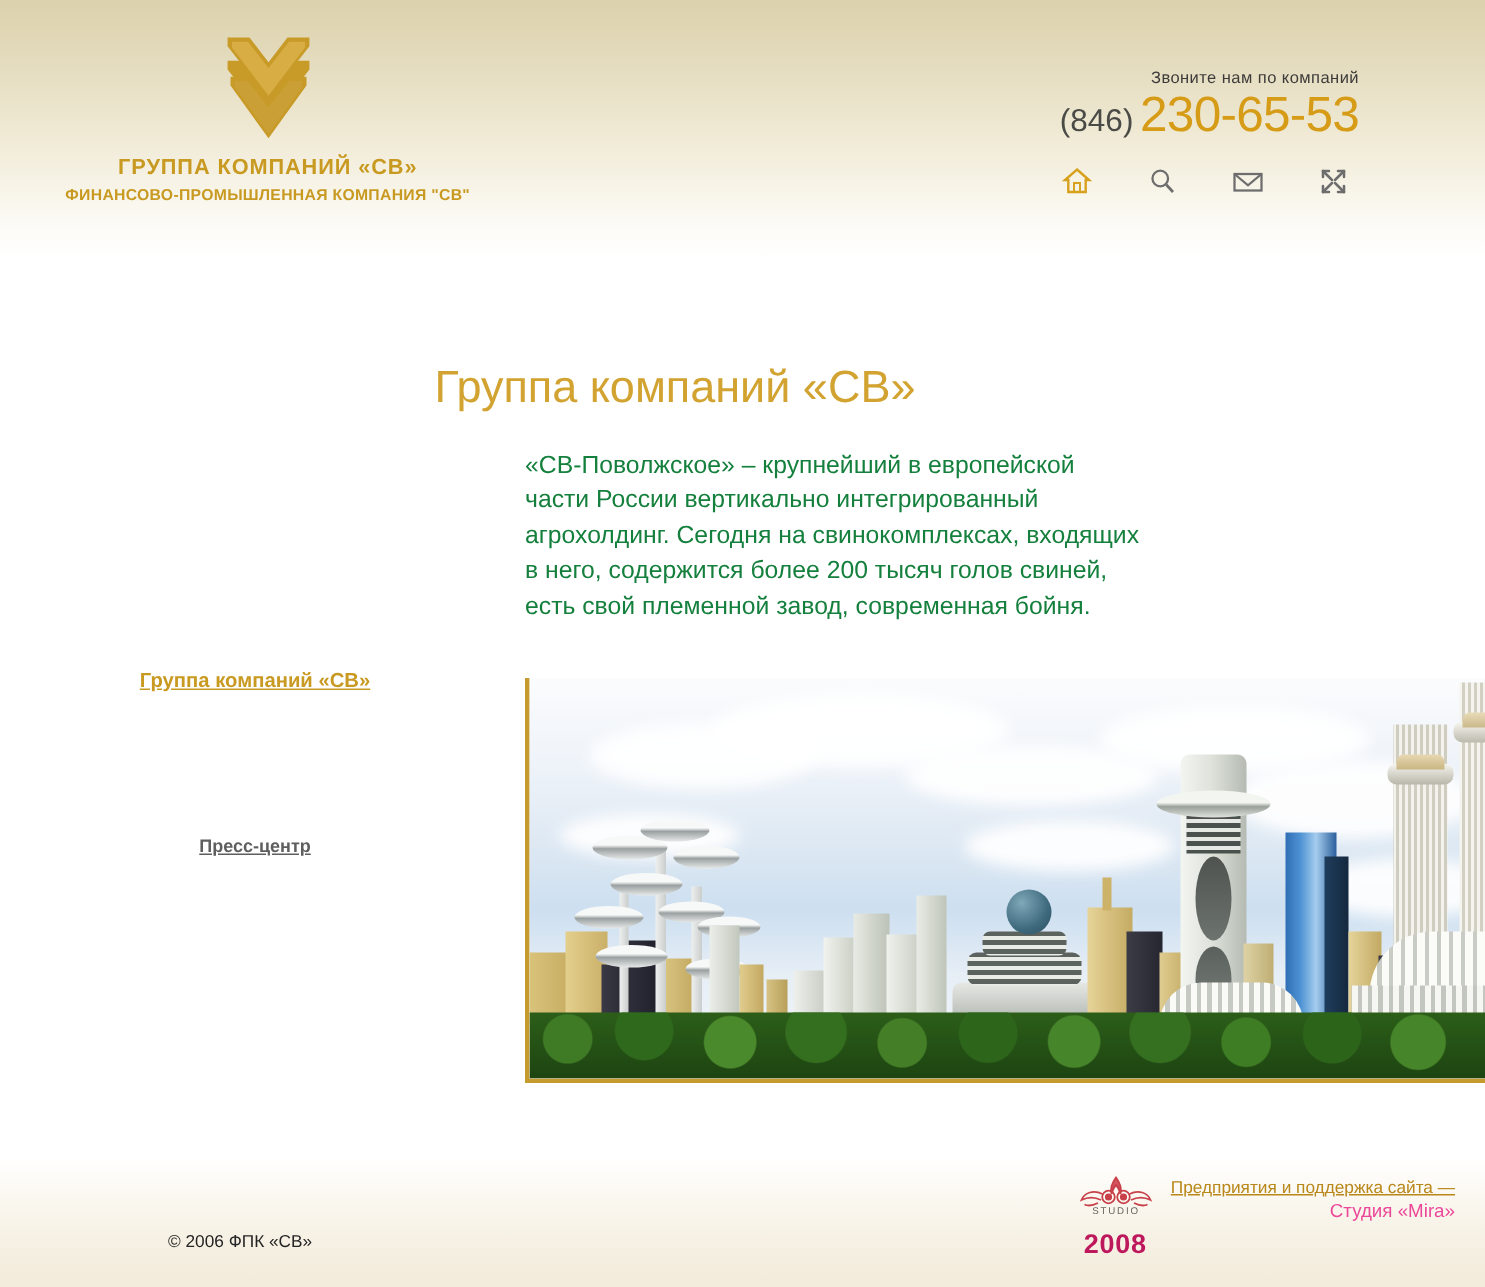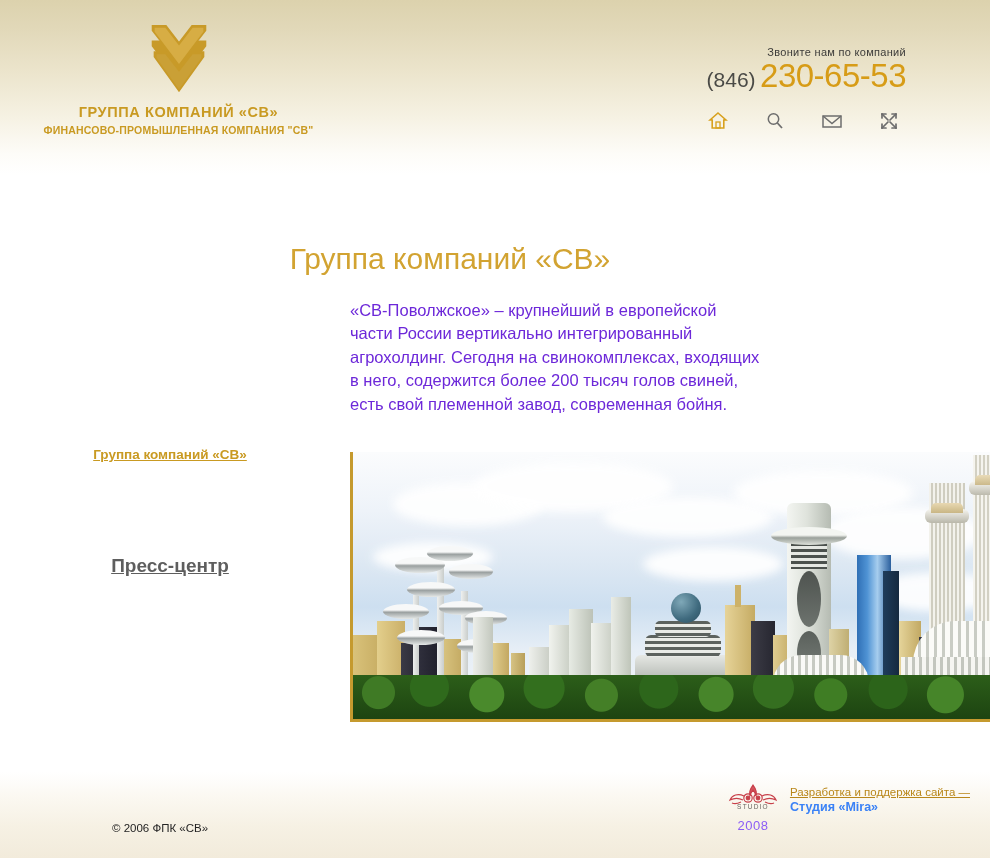--- a/index.html
+++ b/index.html
@@ -117,21 +117,21 @@
     font-weight: normal;
     z-index: 3;
   }
 
   .intro-text {
     position: absolute;
     left: 350px; top: 282px;
     width: 410px;
     font-size: 16.5px;
     line-height: 23.5px;
-    color: #6d28d9;
+    color: #15803d;
     z-index: 3;
   }
 
   
   .left-nav {
     position: absolute;
     left: 0; top: 445px;
     width: 340px;
     z-index: 4;
   }
@@ -149,21 +149,21 @@
   .nav-head-dark {
     display: inline-block;
     font-size: 25px;
     font-weight: bold;
     color: #3c3c3c;
     cursor: pointer;
     white-space: nowrap;
   }
   .nav-link-grey {
     display: inline-block;
-    font-size: 19px;
+    font-size: 12px;
     font-weight: bold;
     color: #5e5e5e;
     text-decoration: underline;
     cursor: pointer;
     white-space: nowrap;
   }
   .nav-gap-a { height: 59px; }
   .nav-gap-b { height: 33px; }
 
   
@@ -222,43 +222,44 @@
   }
   .credits {
     position: absolute;
     right: 20px; top: 10px;
     display: flex;
     align-items: flex-start;
     gap: 8px;
   }
   .studio-logo { width: 58px; text-align: center; }
   .studio-year {
-    font-size: 13px;
-    font-weight: normal;
-    color: #8b5cf6;
+    font-size: 18px;
+    font-weight: bold;
+    color: #be185d;
     letter-spacing: 0.5px;
     margin-top: -2px;
   }
   .credit-text { padding-top: 4px; }
   .credit-line1 {
     font-size: 11.5px;
     color: #b9871a;
     text-decoration: underline;
     cursor: pointer;
     white-space: nowrap;
     display: block;
   }
   .credit-line2 {
     font-size: 12.5px;
-    font-weight: bold;
-    color: #3b82f6;
+    font-weight: normal;
+    color: #ec4899;
     cursor: pointer;
     white-space: nowrap;
     display: block;
     margin-top: 2px;
+    text-align: right;
   }
 </style>
 </head>
 <body>
 
 <div id="page">
 
   <div class="top-gradient"></div>
   <div class="bottom-gradient"></div>
 
@@ -443,19 +444,19 @@
             <path d="M20 14 C14 11, 8 13, 6 18 C10 16, 15 16, 19 18"></path>
             <path d="M38 14 C44 11, 50 13, 52 18 C48 16, 43 16, 39 18"></path>
             <path d="M17 20 C13 22, 10 22, 8 21"></path>
             <path d="M41 20 C45 22, 48 22, 50 21"></path>
           </g>
           <text x="29" y="27" text-anchor="middle" font-family="'Liberation Sans', sans-serif" font-size="6.5" fill="#6b6560" letter-spacing="1.2">STUDIO</text>
         </svg>
         <div class="studio-year">2008</div>
       </div>
       <div class="credit-text">
-        <span class="credit-line1">Разработка  и поддержка сайта —</span>
+        <span class="credit-line1">Предприятия  и поддержка сайта —</span>
         <span class="credit-line2">Студия «Mira»</span>
       </div>
     </div>
   </div>
 
 </div>
 
 </body></html>

